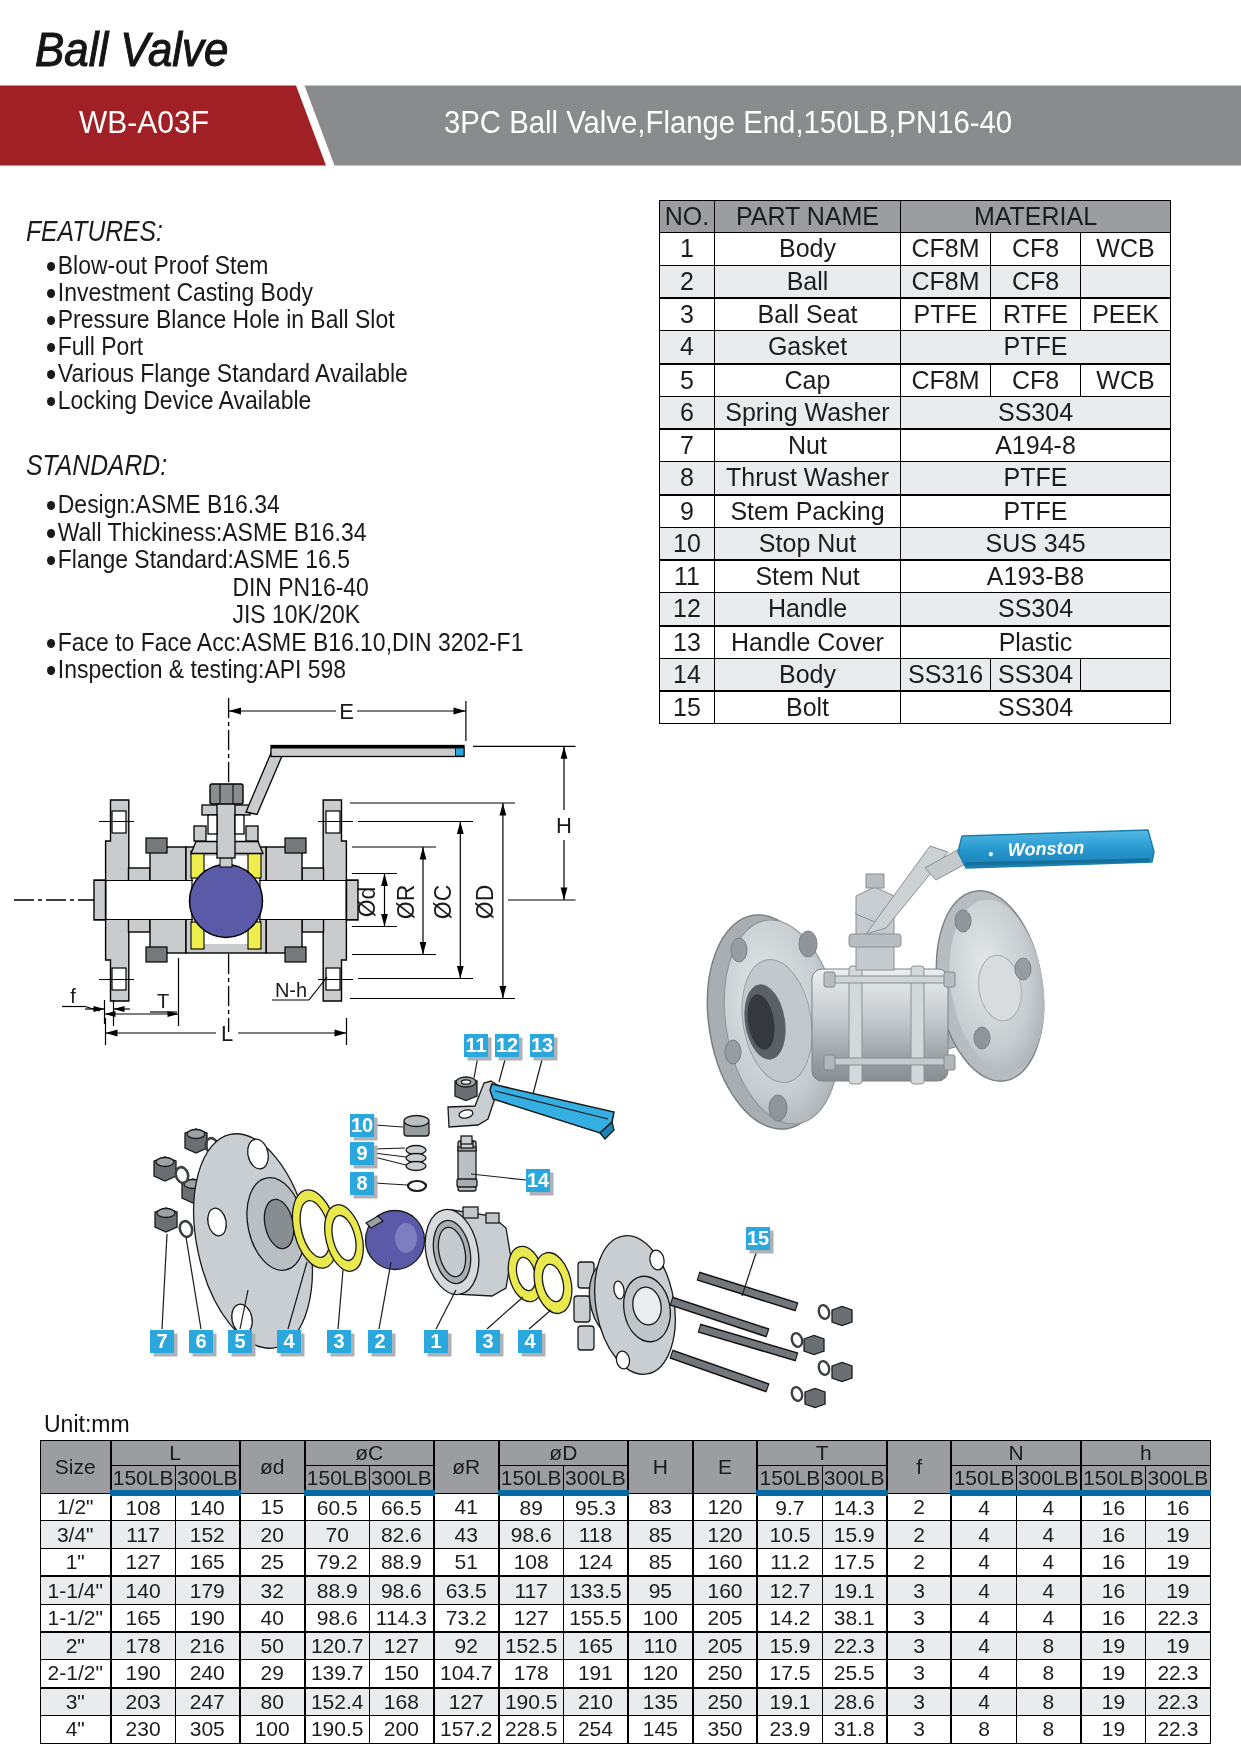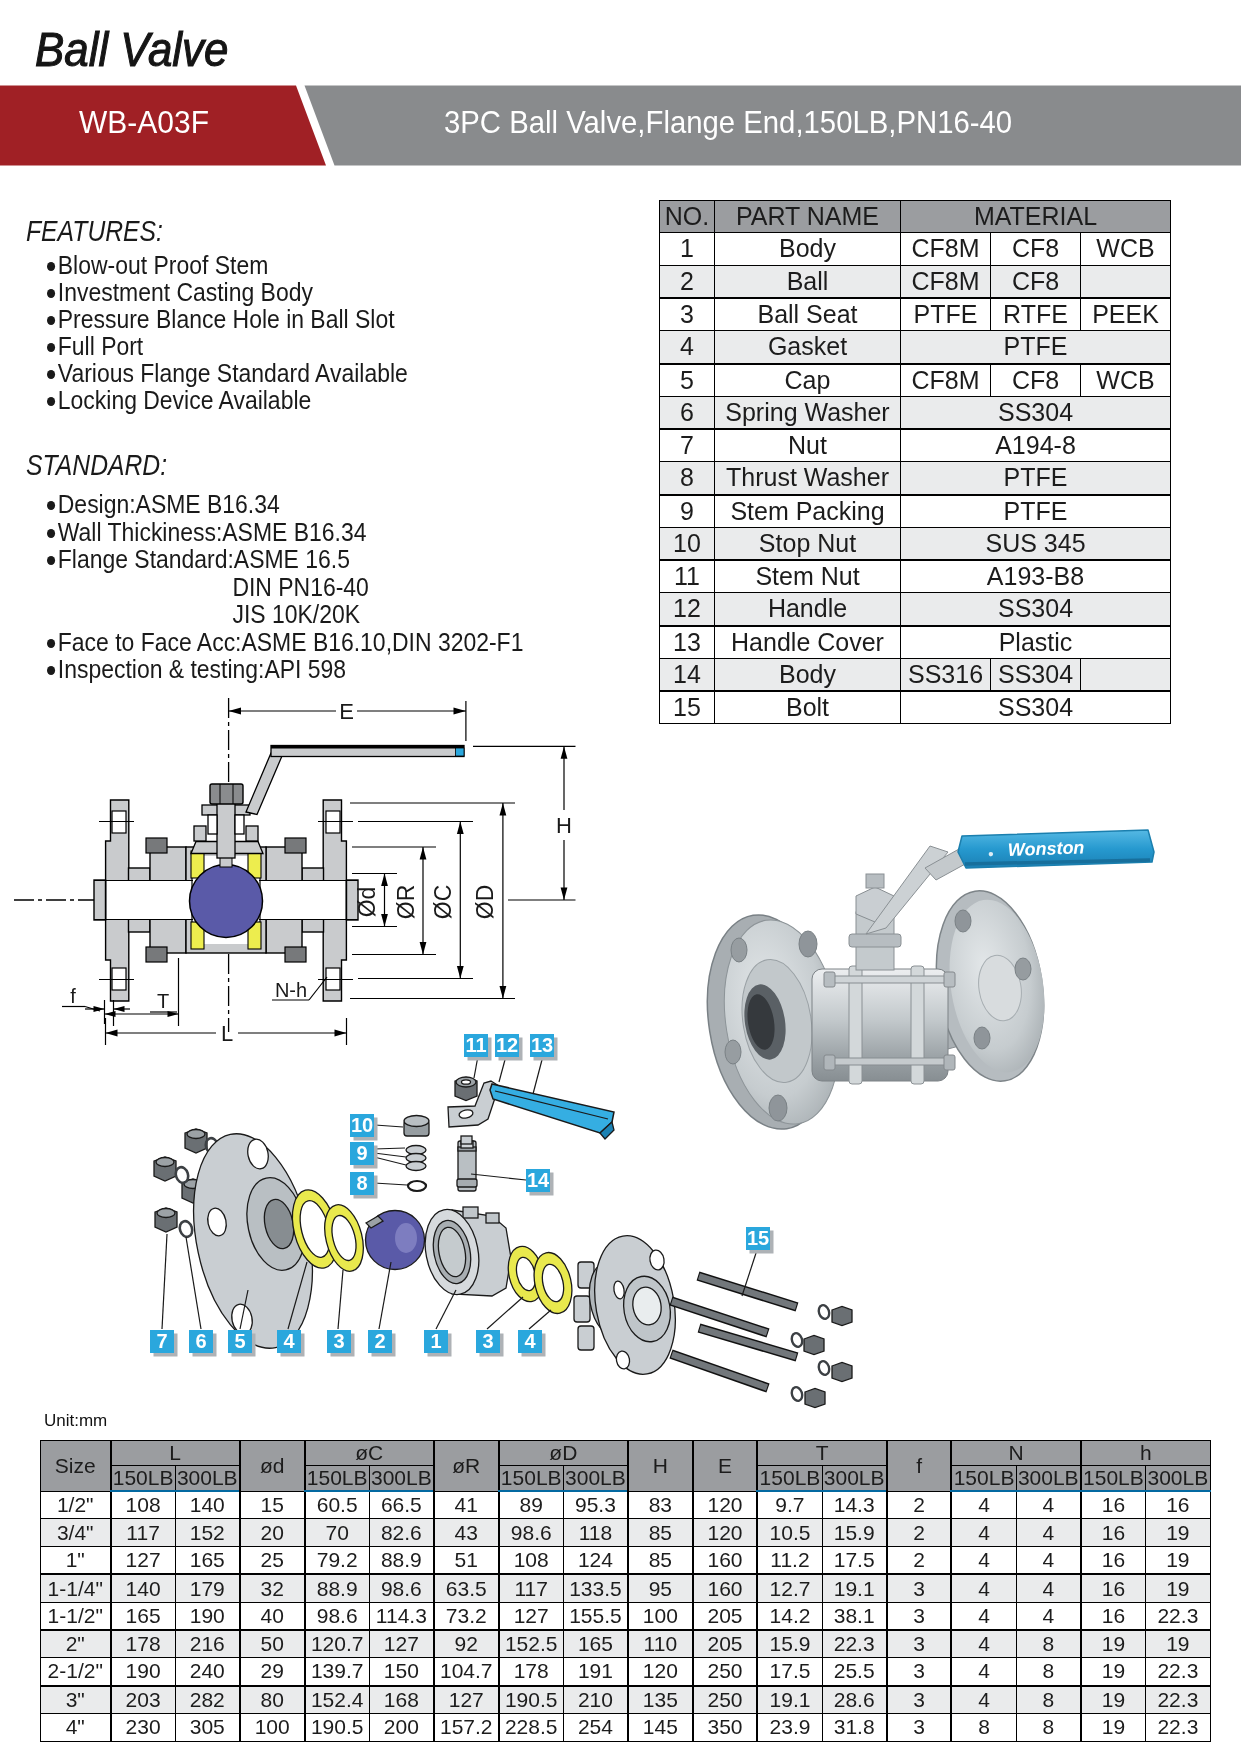--- a/index.html
+++ b/index.html
@@ -21,23 +21,23 @@
 .pt .hd{background:#9b9da0;height:32px;color:#222}
 .pt tr{height:32.75px}
 .pt .g{background:#eaebec}
 .dt{position:absolute;left:40px;top:1440px;width:1170px}
 .dt td,.dt th{border:1px solid #000;text-align:center;font-size:21px;font-weight:normal;
    color:#1c1c1c;padding:0;overflow:hidden}
 .dt .hd{background:#9b9da0}
 .dt .g{background:#eaebec}
 .pt tr:nth-child(2n+4) td{border-top:2px solid #000}
 .dt tr:nth-child(6) td,.dt tr:nth-child(8) td,.dt tr:nth-child(10) td{border-top:2px solid #000}
-.dt tr:nth-child(2) td{border-bottom:2px solid #0369a1}
+.dt tr:nth-child(2) td{border-bottom:6px solid #0369a1}
 .b2l{border-left:2px solid #000 !important}
-.unit{left:44px;top:1411px;font-size:17px}
+.unit{left:44px;top:1411px;font-size:23px}
 </style></head>
 <body>
 <div class="abs title">Ball Valve</div>
 <svg class="abs" style="left:0;top:85px" width="1241" height="81" viewBox="0 0 1241 81">
   <polygon points="0,0.5 296,0.5 326,80.5 0,80.5" fill="#a02025"></polygon>
   <polygon points="304.5,0.5 1241,0.5 1241,80.5 334.5,80.5" fill="#898b8d"></polygon>
 </svg>
 <div class="abs bartxt" style="left:79px;top:104px;transform:scaleX(0.937);transform-origin:0 0">WB-A03F</div>
 <div class="abs bartxt" style="left:444px;top:104px;transform:scaleX(0.916);transform-origin:0 0">3PC Ball Valve,Flange End,150LB,PN16-40</div>
 
@@ -350,21 +350,21 @@
         <td>25.5</td>
         <td class="b2l">3</td>
         <td class="b2l">4</td>
         <td>8</td>
         <td class="b2l">19</td>
         <td>22.3</td>
       </tr>
 <tr class="g" style="height:27.8px">
         <td>3"</td>
         <td class="b2l">203</td>
-        <td>282</td>
+        <td>247</td>
         <td class="b2l">80</td>
         <td class="b2l">152.4</td>
         <td>168</td>
         <td class="b2l">127</td>
         <td class="b2l">190.5</td>
         <td>210</td>
         <td class="b2l">135</td>
         <td class="b2l">250</td>
         <td class="b2l">19.1</td>
         <td>28.6</td>

